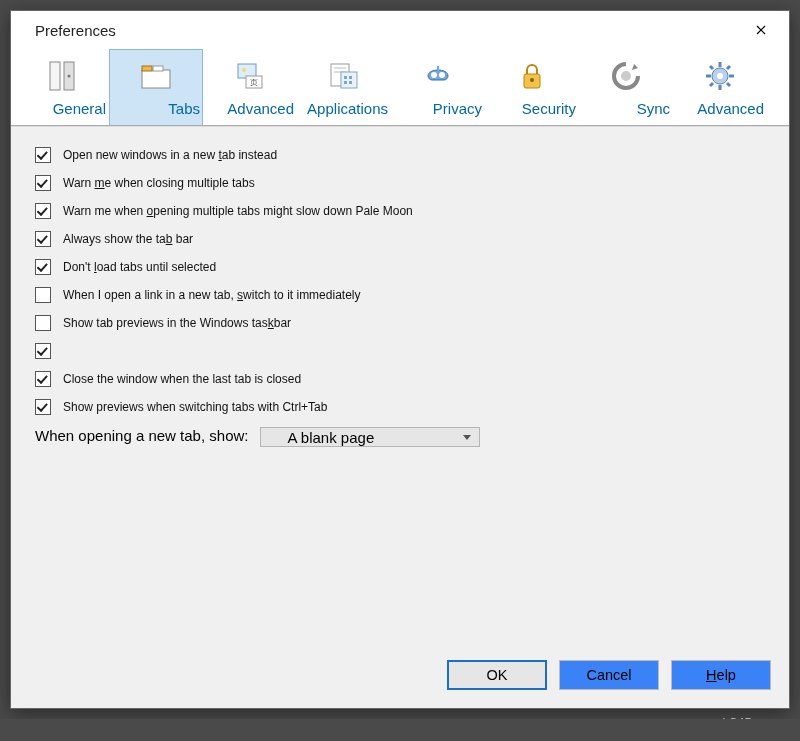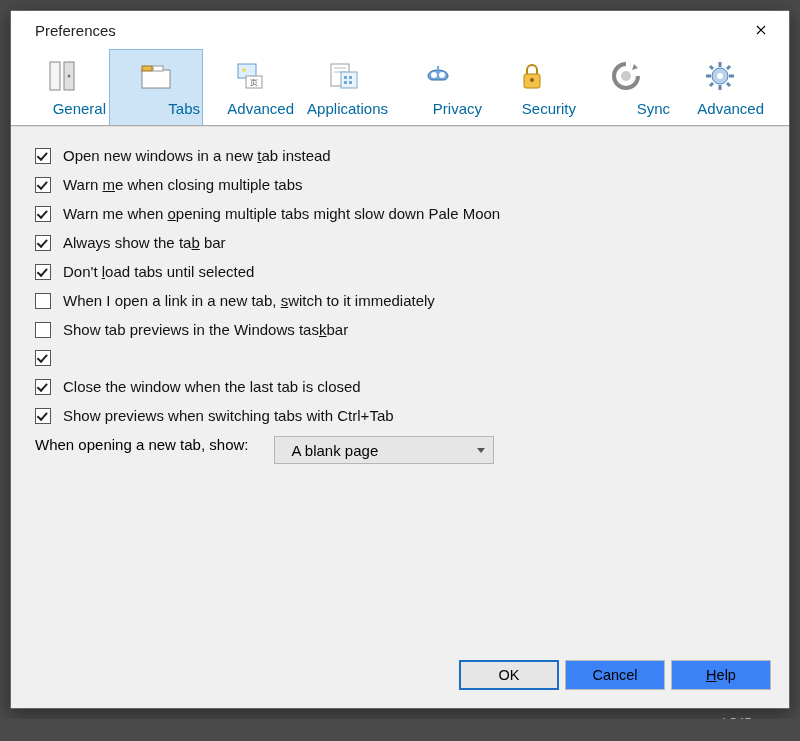--- a/index.html
+++ b/index.html
@@ -72,21 +72,21 @@
 .content {
   background: #f0f0f0;
   padding: 20px 24px 24px 24px;
   min-height: 520px;
   border-top: 1px solid #ddd;
 }
 .checkrow {
   display: flex;
   align-items: center;
   margin-bottom: 12px;
-  font-size: 15px;
+  font-size: 12px;
   color:#111;
 }
 .checkbox {
   width: 16px;
   height: 16px;
   border: 1px solid #555;
   background: #fff;
   margin-right: 12px;
   display: flex;
   align-items: center;
@@ -104,41 +104,41 @@
 }
 .u { text-decoration: underline; }
 
 .selectrow {
   display: flex;
   align-items: flex-start;
   margin-top: 10px;
   font-size: 15px;
 }
 .select {
-  margin-left: 26px;
+  margin-left: 12px;
   width: 220px;
-  height: 28px;
+  height: 20px;
   background: #e6e6e6;
   border: 1px solid #b5b5b5;
   display: flex;
   align-items: center;
   justify-content: space-between;
-  padding: 0 8px 0 16px;
+  padding: 0 8px 0 26px;
   cursor: pointer;
 }
 .select-chevron {
   border-left: 4px solid transparent;
   border-right: 4px solid transparent;
   border-top: 5px solid #555;
 }
 
 .buttonbar {
   display: flex;
   justify-content: flex-end;
-  gap: 6px;
+  gap: 12px;
   padding: 14px 18px 18px 0;
   background: #f0f0f0;
 }
 .btn {
   min-width: 100px;
   height: 30px;
   background: #3b82f6;
   border: 1px solid #bbb;
   display: flex;
   align-items: center;

